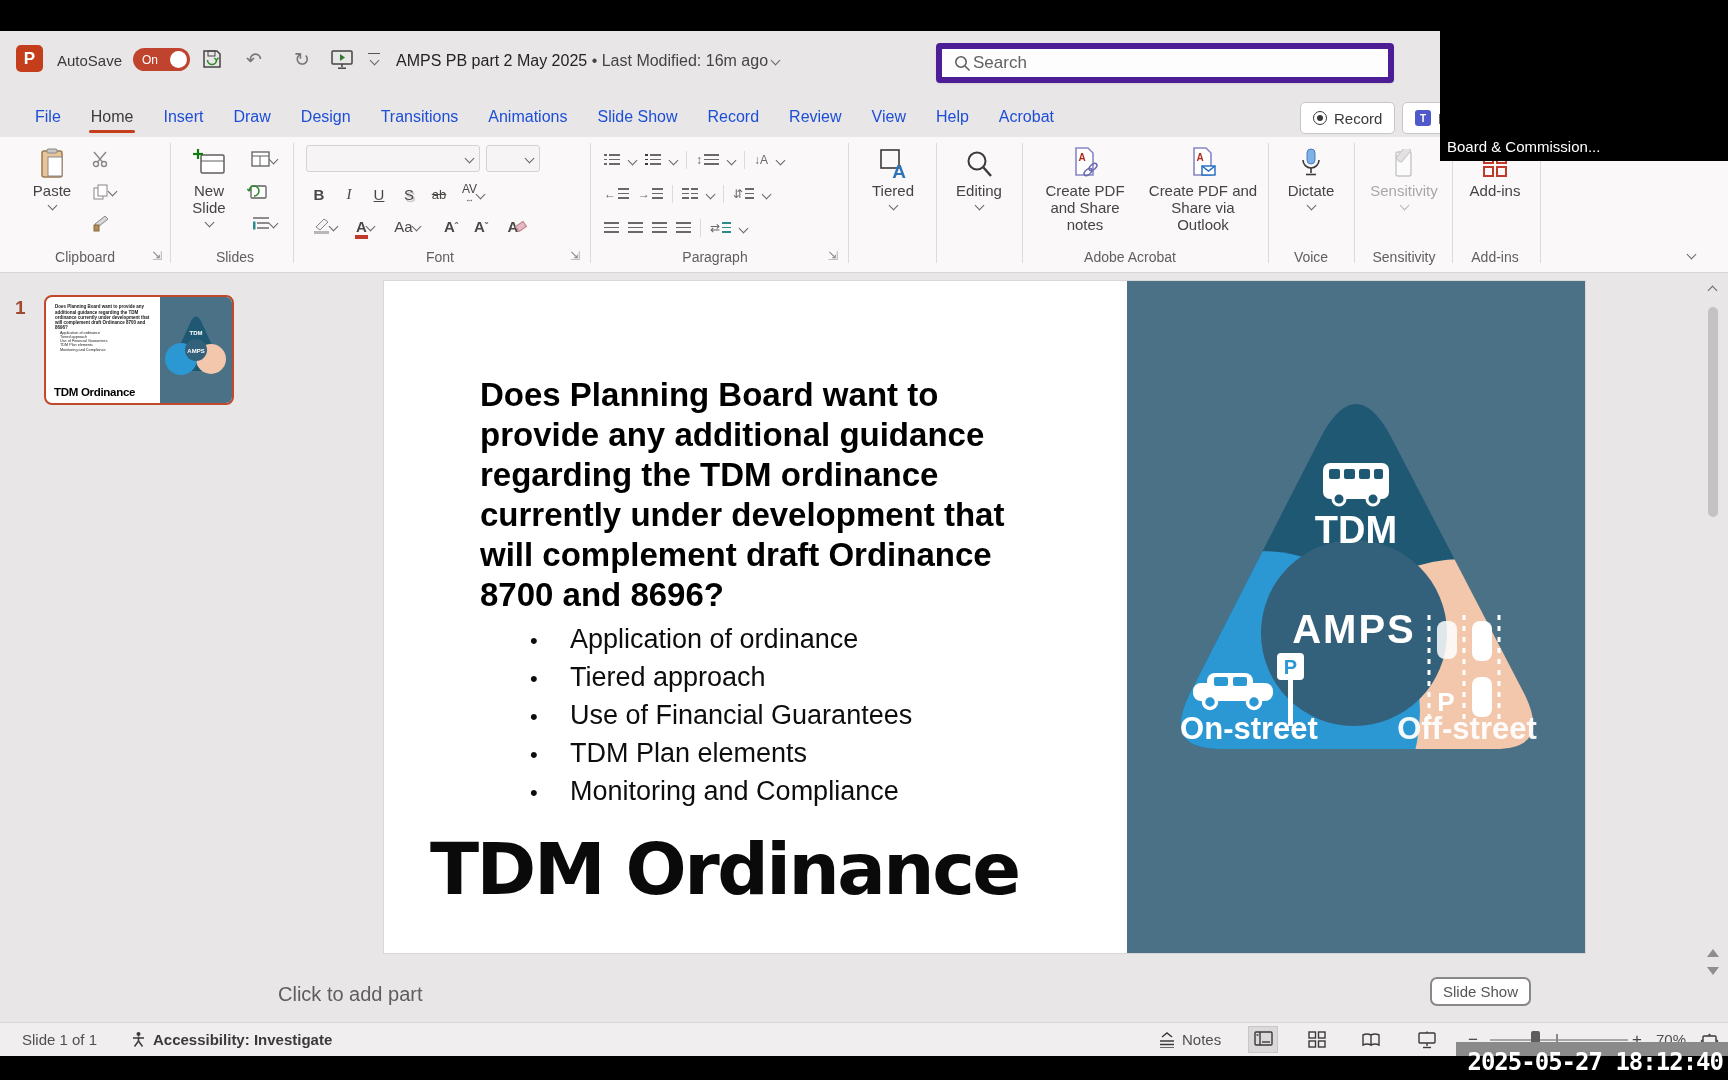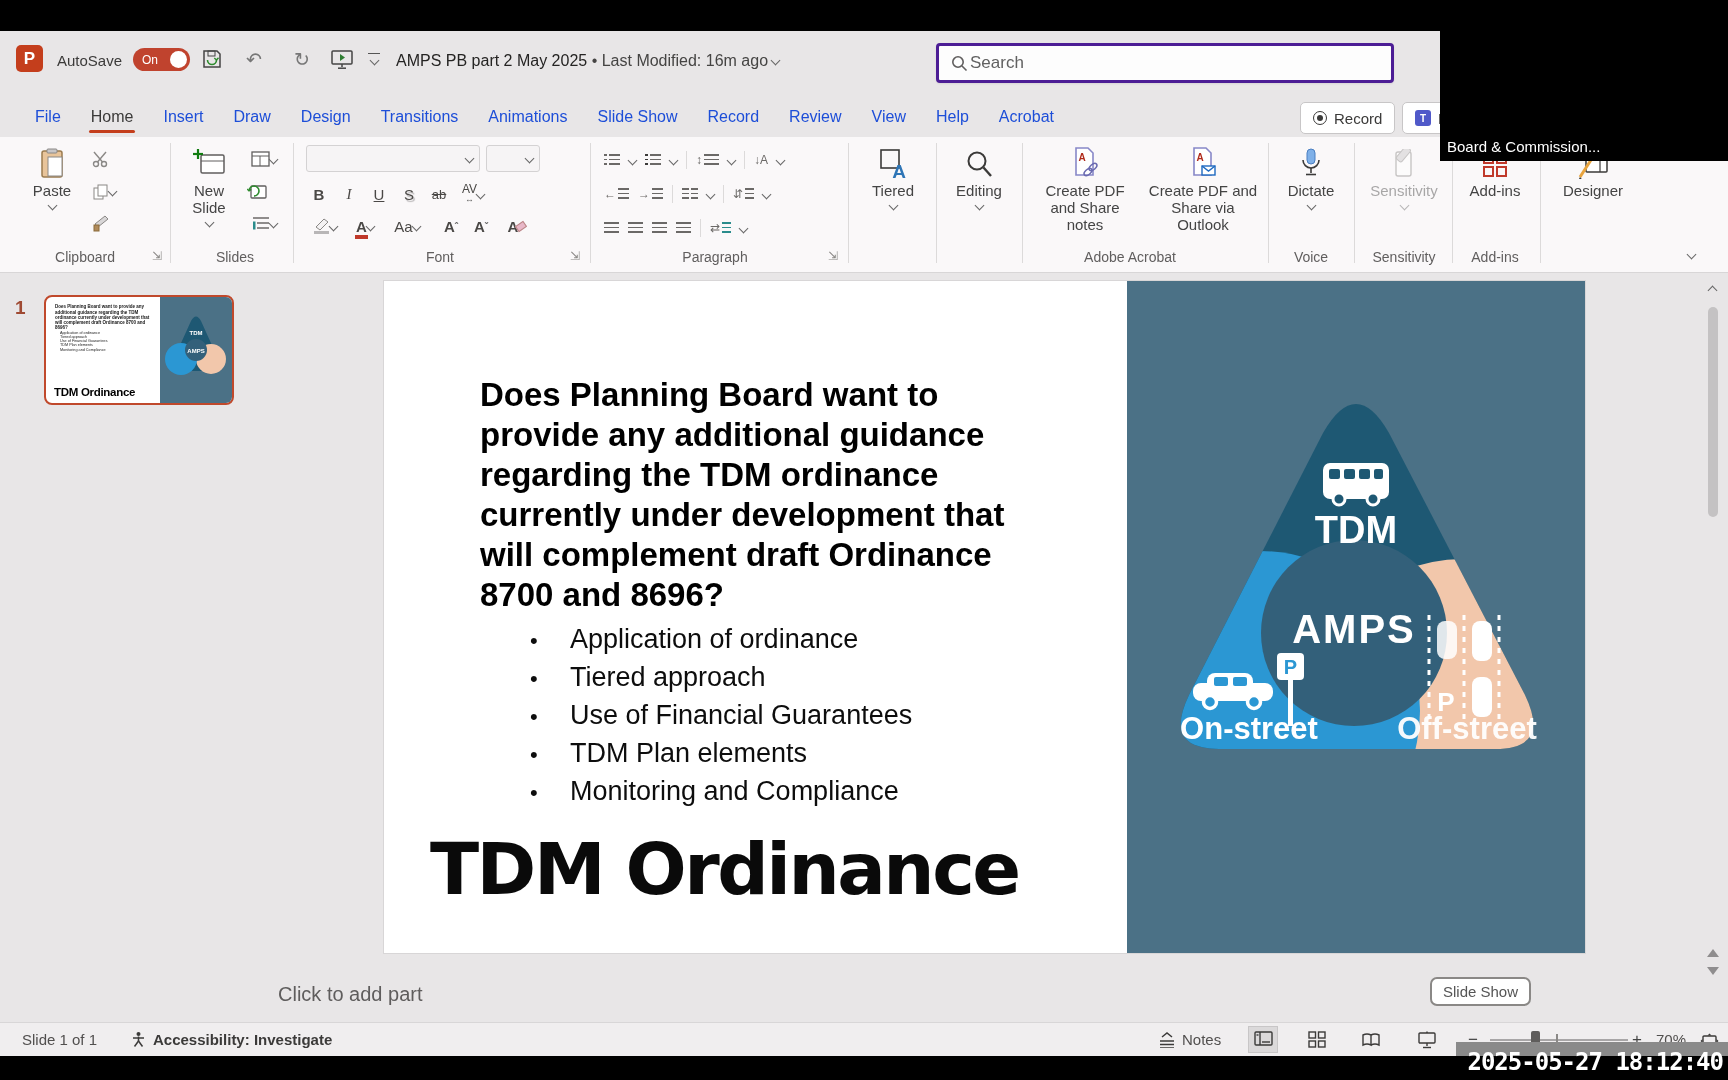--- a/index.html
+++ b/index.html
@@ -14,21 +14,21 @@
   .toggle{position:absolute;left:133px;top:17px;width:57px;height:23px;border-radius:12px;background:#c0432e;
           display:flex;align-items:center;color:#fff;font-size:12px;padding-left:9px;box-sizing:border-box}
   .toggle .knob{position:absolute;right:3px;top:3px;width:17px;height:17px;border-radius:50%;background:#fff}
   .qat{position:absolute;top:14px;display:flex;align-items:center;justify-content:center;width:28px;height:28px;color:#555}
   .qat.glyph{font-size:19px}
   .chv{display:inline-block;width:6px;height:6px;border-right:1.4px solid #666;border-bottom:1.4px solid #666;
        transform:rotate(45deg);vertical-align:2px}
   .chv.up{transform:rotate(-135deg);vertical-align:-2px}
   .doc-title{position:absolute;left:396px;top:21px;font-size:16px;color:#252423;white-space:nowrap}
   .doc-title .suffix{color:#454443}
-  .searchbox{position:absolute;left:936px;top:12px;width:458px;height:40px;background:#fdfdfd;border:3px solid #4c1d95;
+  .searchbox{position:absolute;left:936px;top:12px;width:458px;height:40px;background:#fdfdfd;border:6px solid #4c1d95;
              border-radius:4px;box-shadow:0 1px 2px rgba(0,0,0,.08);display:flex;align-items:center;box-sizing:border-box;padding:0 12px}
   .searchbox input{border:none;outline:none;background:transparent;font-size:17px;color:#3b3a39;width:380px;
                    font-family:"Liberation Sans",sans-serif}
   .searchbox input::placeholder{color:#616161}
 
   
   .tabrow{position:absolute;left:20px;top:66px;height:40px;display:flex;align-items:center}
   .tab{padding:0 15px;font-size:16px;color:#1d4ed8;height:38px;display:flex;align-items:center;position:relative;cursor:default}
   .tab.active{font-weight:normal;color:#3b3a39}
   .tab.active::after{content:"";position:absolute;left:13px;right:13px;bottom:3px;height:3px;background:#c43e1c;border-radius:2px}
@@ -460,31 +460,20 @@
             <rect x="16" y="3" width="9" height="9"></rect>
             <rect x="3" y="16" width="9" height="9"></rect>
             <rect x="16" y="16" width="9" height="9"></rect>
           </svg>
       </div>
       <div class="blabel">Add-ins</div>
     </div>
     <div class="glabel" style="left:1458px;width:74px">Add-ins</div>
     <div class="gsep" style="left:1540px"></div>
 
-    <div class="bigbtn" style="left:1548px;width:90px">
-      <div class="bicon">
-        <svg width="32" height="27" viewBox="0 0 32 27">
-            <rect x="9" y="4" width="21" height="16" rx="1" fill="#fff" stroke="#3b3a39" stroke-width="1.5"></rect>
-            <line x1="23" y1="4" x2="23" y2="20" stroke="#3b3a39" stroke-width="1.2"></line>
-            <line x1="3" y1="25" x2="14" y2="8" stroke="#e8a33d" stroke-width="3"></line>
-            <path d="M3,25 l-1.5,2.8 l3.2,-1" fill="#3b3a39"></path>
-          </svg>
-      </div>
-      <div class="blabel">Designer</div>
-    </div>
 
     <i class="chv collapse-chv"></i>
   </div>
 
   <div class="slide-num">1</div>
   <div class="thumb">
     <div class="tscale">
       <div class="tq">Does Planning Board want to provide any additional guidance regarding the TDM ordinance currently under development that will complement draft Ordinance 8700 and 8696?</div>
       <div class="tb">Application of ordinance</div>
       <div class="tb">Tiered approach</div>

